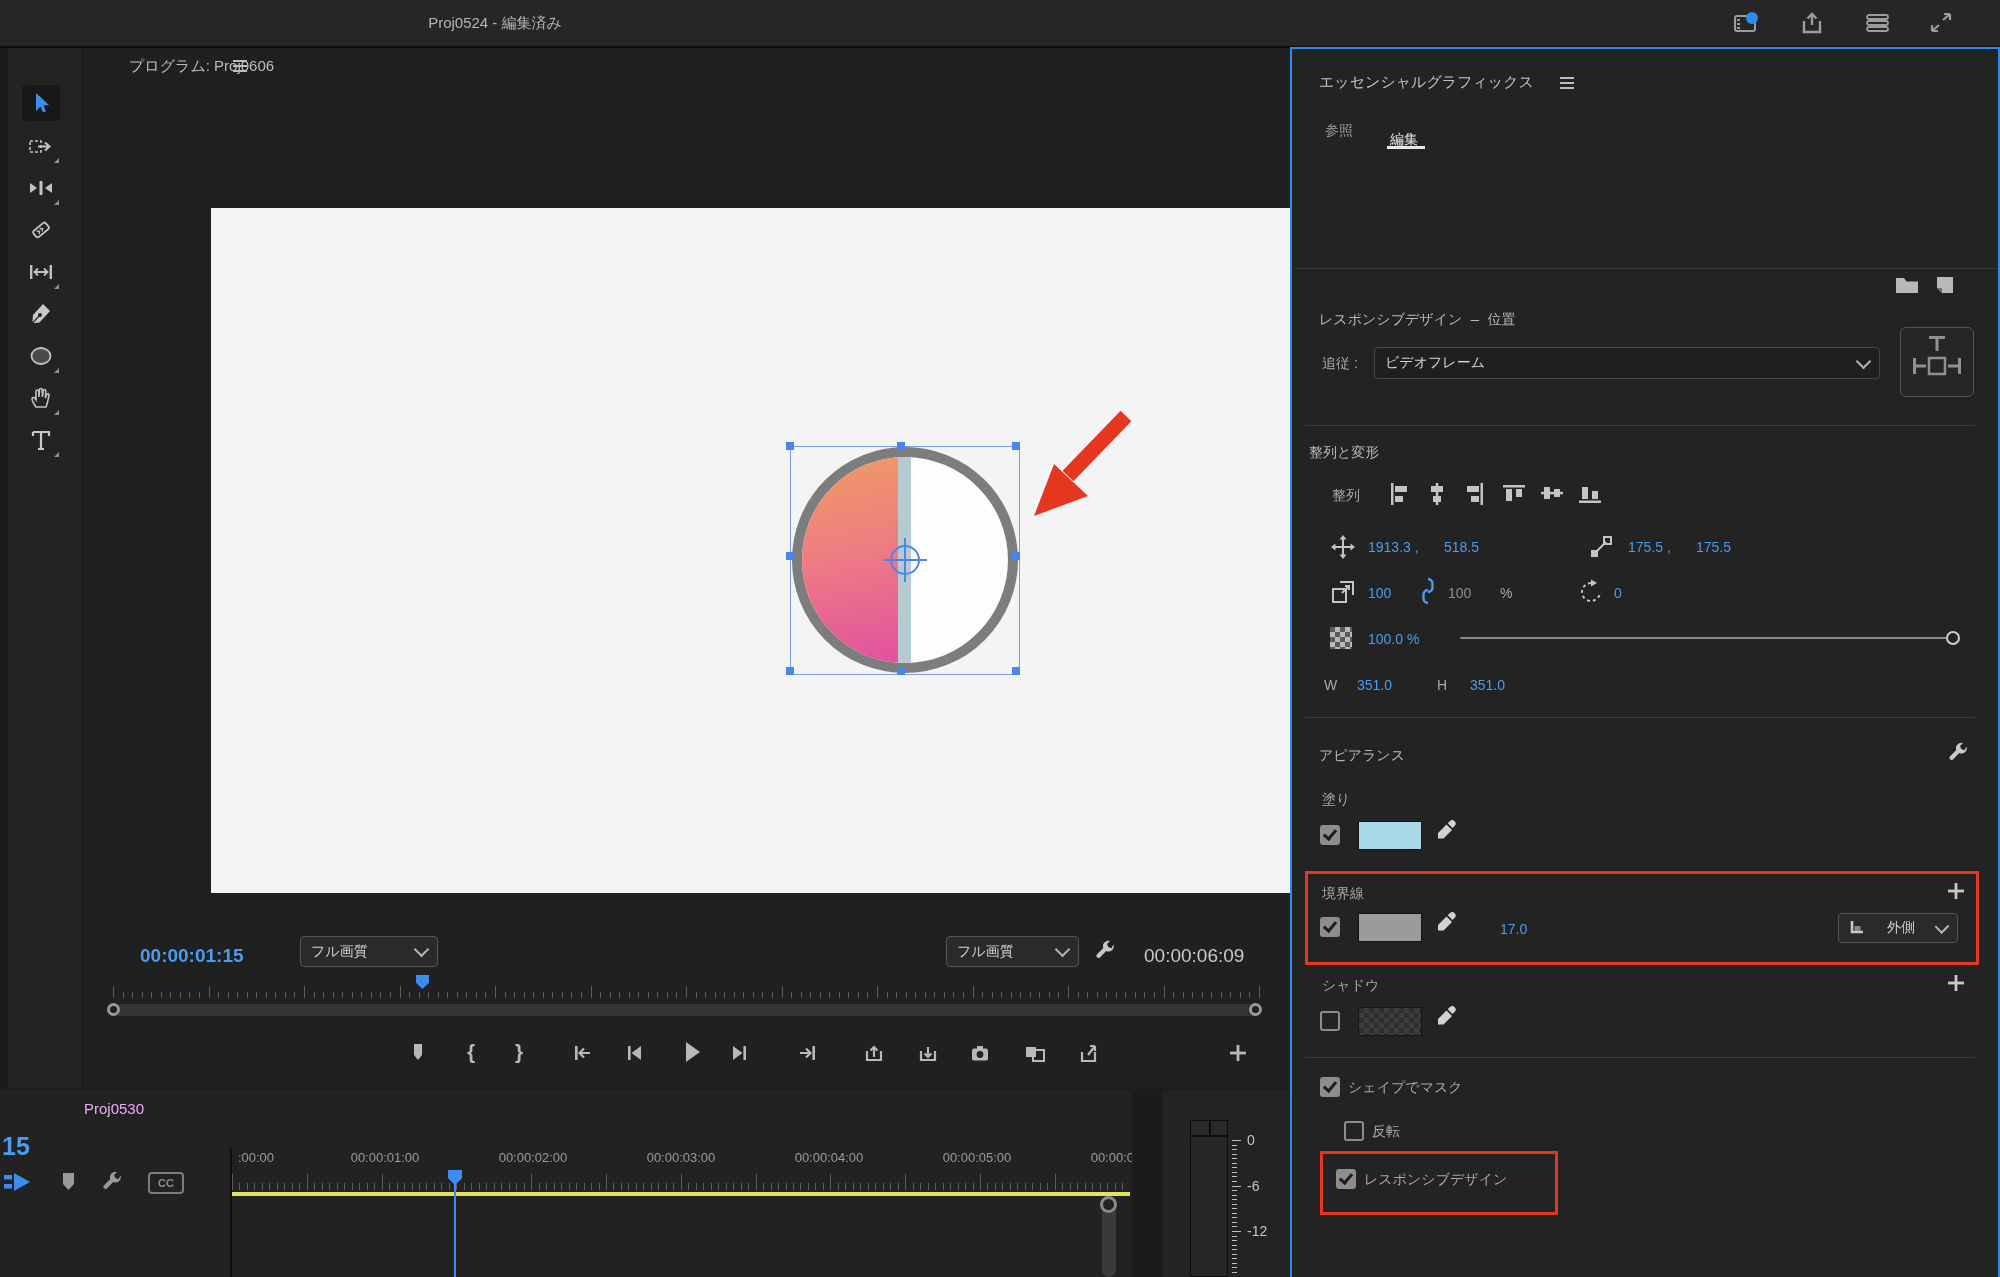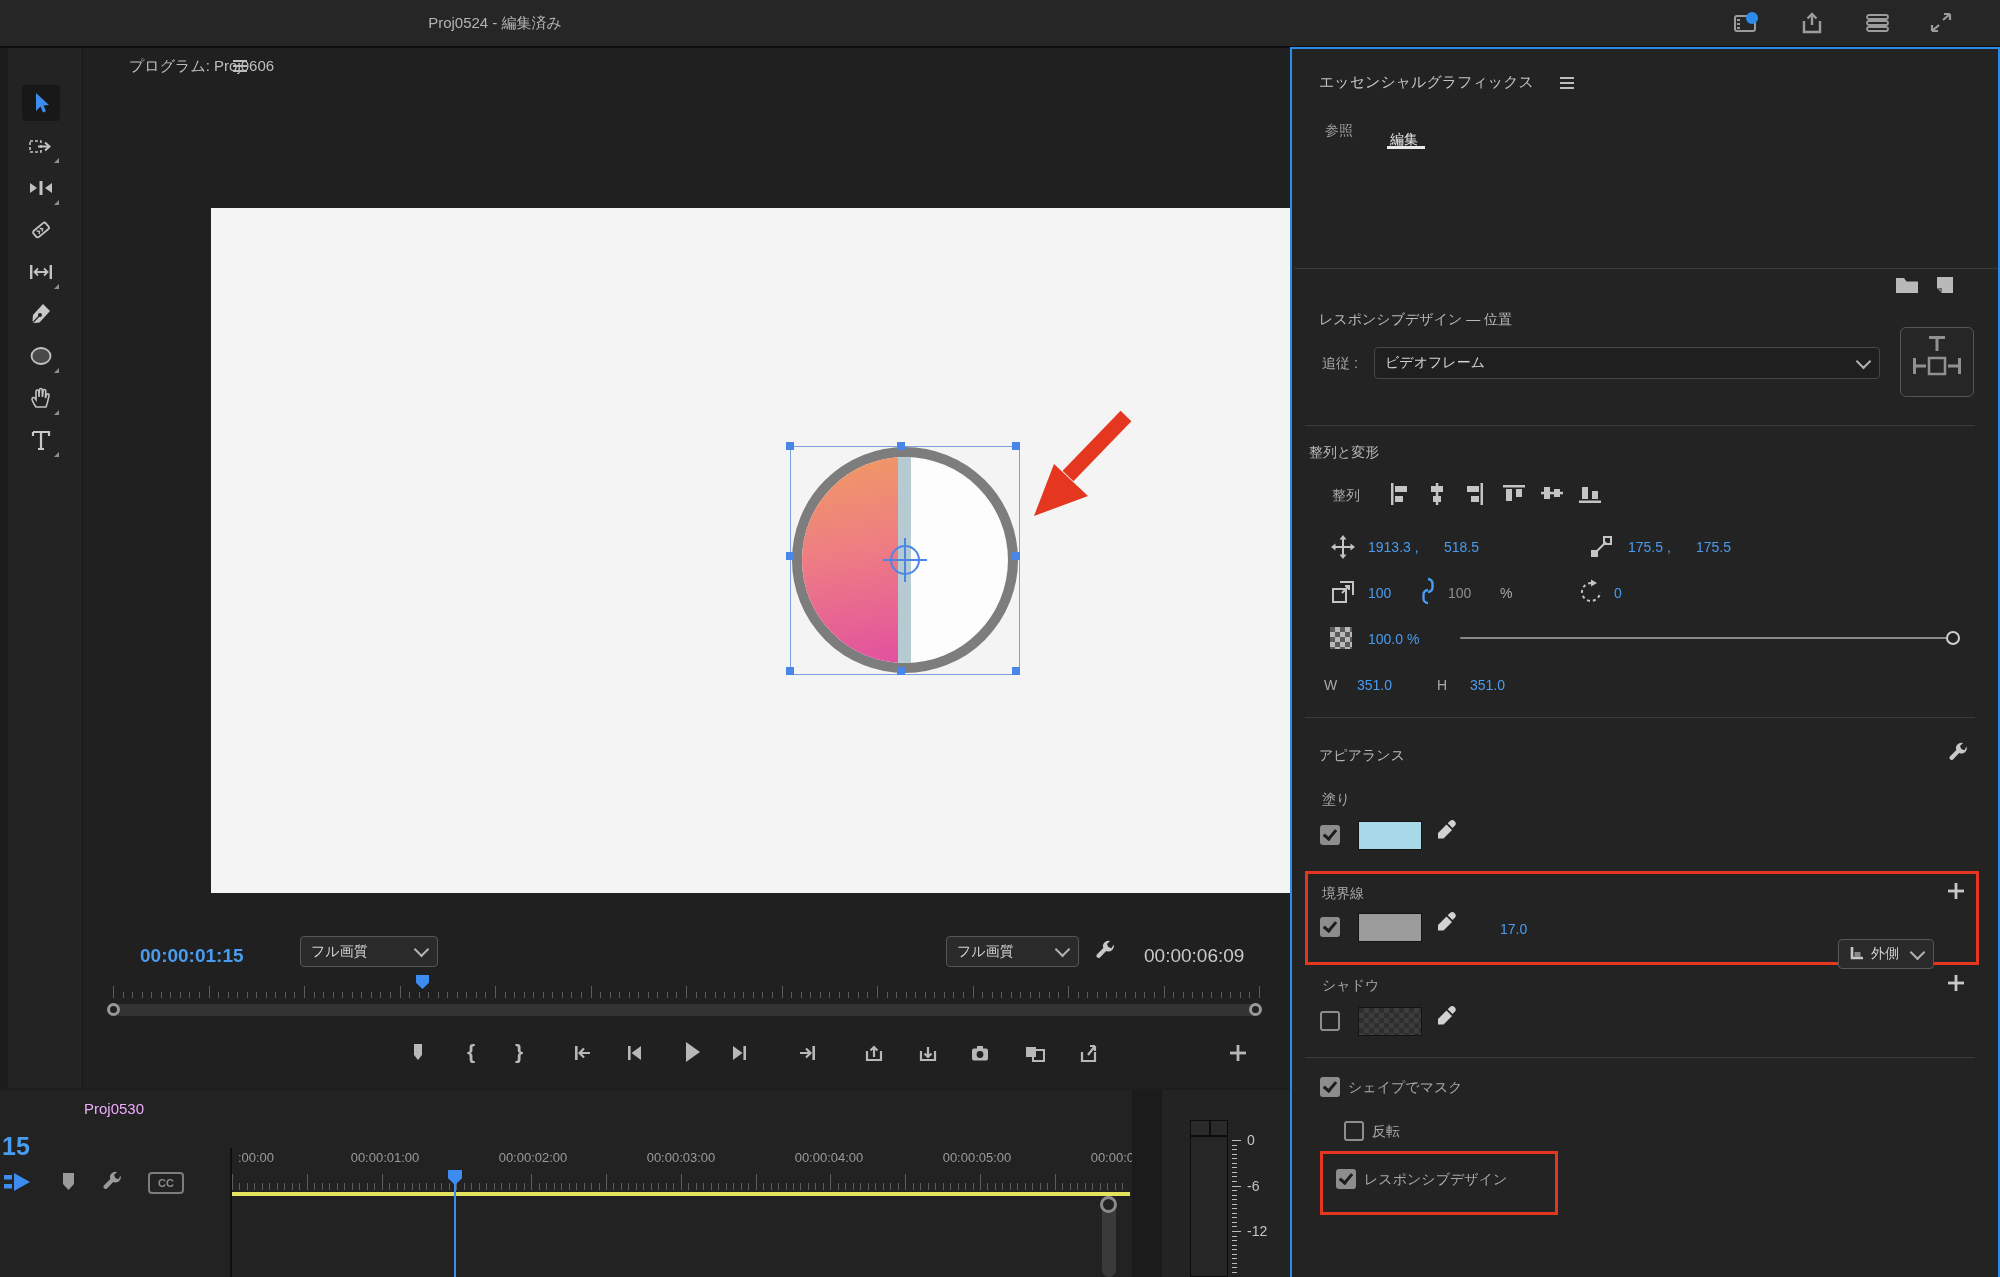--- a/index.html
+++ b/index.html
@@ -409,21 +409,21 @@
     <div class="divider abs" style="left:2px;top:219px;width:704px;"></div>
 
     <span class="abs" style="left:602px;top:226px;"><svg width="26" height="20">
           <path d="M2 3 h8 l2.5 3.5 H24 V18 H2 z" fill="#b9b9b9"></path>
         </svg></span>
     <span class="abs" style="left:642px;top:226px;"><svg width="22" height="20">
           <path d="M3 2 h16 v16 H8 L3 13 z" fill="#b9b9b9"></path>
           <path d="M3 13 h5 v5 z" fill="#6e6e6e"></path>
         </svg></span>
 
-    <div class="abs txt sect" style="left:27px;top:262px;">レスポンシブデザイン — 位置</div>
+    <div class="abs txt sect" style="left:27px;top:262px;font-family:Liberation Mono, monospace;">レスポンシブデザイン — 位置</div>
     <div class="abs txt vlabel" style="left:30px;top:306px;">追従 :</div>
     <div class="abs dd" style="left:82px;top:298px;width:506px;height:32px;background:#1f1f1f;border-color:#474747;">
       <span class="txt">ビデオフレーム</span>
         <span class="chev"></span>
     </div>
     <div class="abs" style="left:608px;top:278px;width:72px;height:68px;border:1px solid #555;border-radius:6px;background:#262626;">
       <svg width="72" height="68">
           <rect x="28" y="8" width="16" height="3" fill="#909090"></rect>
           <rect x="34.5" y="11" width="3" height="12" fill="#909090"></rect>
           <rect x="12" y="30" width="3" height="16" fill="#909090"></rect>
@@ -531,21 +531,21 @@
     <span class="abs" style="left:654px;top:832px;"><svg width="20" height="20">
           <rect x="8.6" y="2" width="2.8" height="16" fill="#c8c8c8"></rect>
           <rect x="2" y="8.6" width="16" height="2.8" fill="#c8c8c8"></rect>
         </svg></span>
     <span class="cb on abs" style="left:28px;top:868px;"></span>
     <span class="swatch abs" style="left:66px;top:864px;background:#9b9b9b;"></span>
     <span class="abs" style="left:142px;top:862px;"><svg width="24" height="26">
           <path d="M16 2 a3.4 3.4 0 0 1 4.8 4.8 l-2.3 2.3 -4.8 -4.8 z M12.5 5.5 l5.5 5.5 -8.5 8.5 H4 v-5.5 z" fill="#d2d2d2"></path>
         </svg></span>
     <span class="abs txt blue" style="left:208px;top:872px;">17.0</span>
-    <div class="abs dd" style="left:546px;top:864px;width:96px;height:30px;gap:6px;margin-top:26px;">
+    <div class="abs dd" style="left:546px;top:864px;width:120px;height:30px;gap:22px;">
       <span><svg width="16" height="16">
             <path d="M3 2 v11 h11" fill="none" stroke="#c8c8c8" stroke-width="2.6"></path>
             <rect x="5.5" y="7" width="6" height="5" fill="#8a8a8a"></rect>
           </svg></span>
       <span class="txt">外側</span>
       <span class="chev"></span>
     </div>
 
     <div class="abs txt vlabel" style="left:30px;top:928px;">シャドウ</div>
     <span class="abs" style="left:654px;top:924px;"><svg width="20" height="20">

